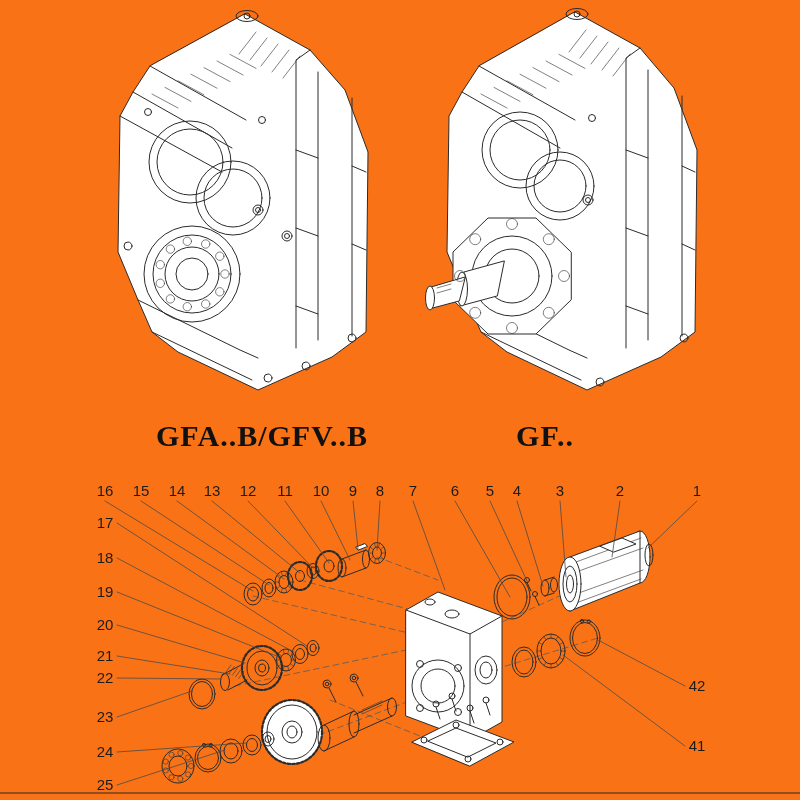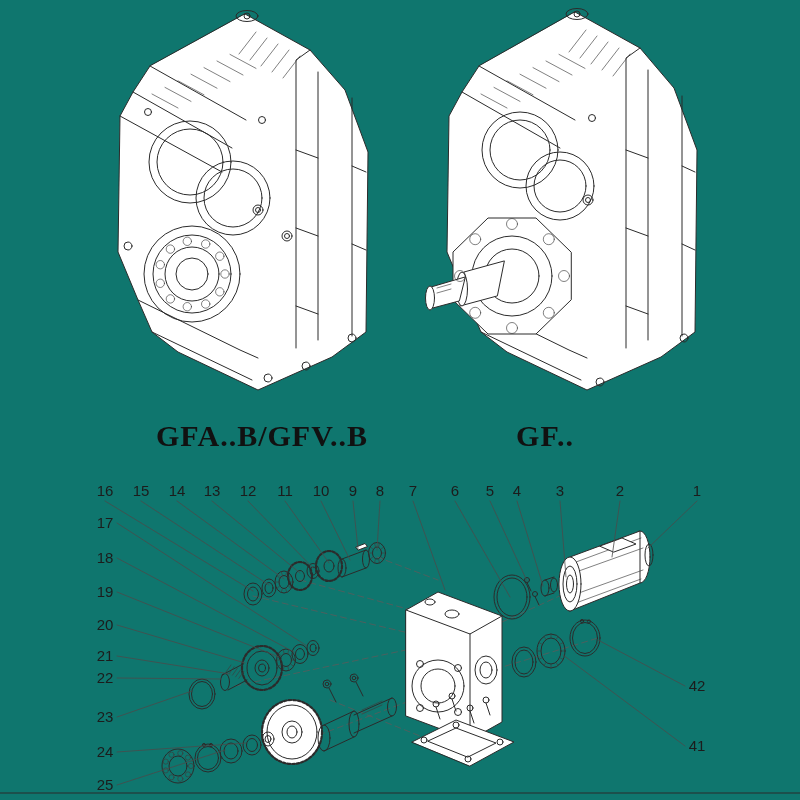--- a/index.html
+++ b/index.html
@@ -1,16 +1,16 @@
 <!DOCTYPE html>
 <html><head>
 <meta charset="utf-8">
 <style>
   html,body{margin:0;padding:0;background:#ffffff;}
-  .page{position:relative;width:800px;height:800px;background:#0f766e;overflow:hidden;
+  .page{position:relative;width:800px;height:800px;background:#f97316;overflow:hidden;
         font-family:"Liberation Sans",sans-serif;}
   #art{position:absolute;left:0;top:0;}
   #art path,#art line,#art circle,#art ellipse,#art polygon,#art polyline,#art rect{
       stroke:#2b2b2b;stroke-width:1;fill:none;stroke-linecap:round;stroke-linejoin:round;}
   #art .solid{fill:#ffffff;}
   #art .thin{stroke-width:.65;stroke:#3c3c3c;}
   #art .dash{stroke-dasharray:6 4;stroke-width:.8;stroke:#5a5a5a;}
   #art .gear{stroke-width:2.2;stroke-dasharray:2.6 2;}
   #art .leader{stroke:#4a4a4a;stroke-width:.8;}
   #art text{stroke:none;}

